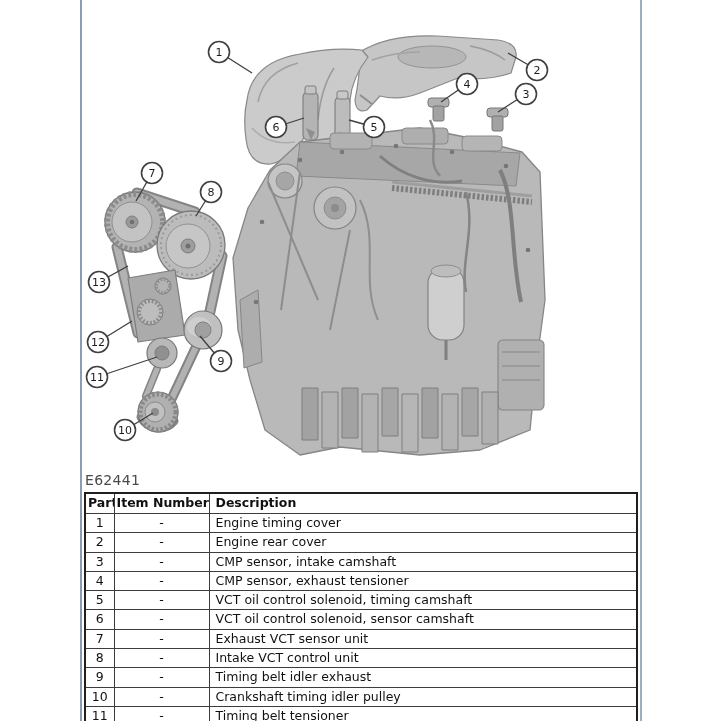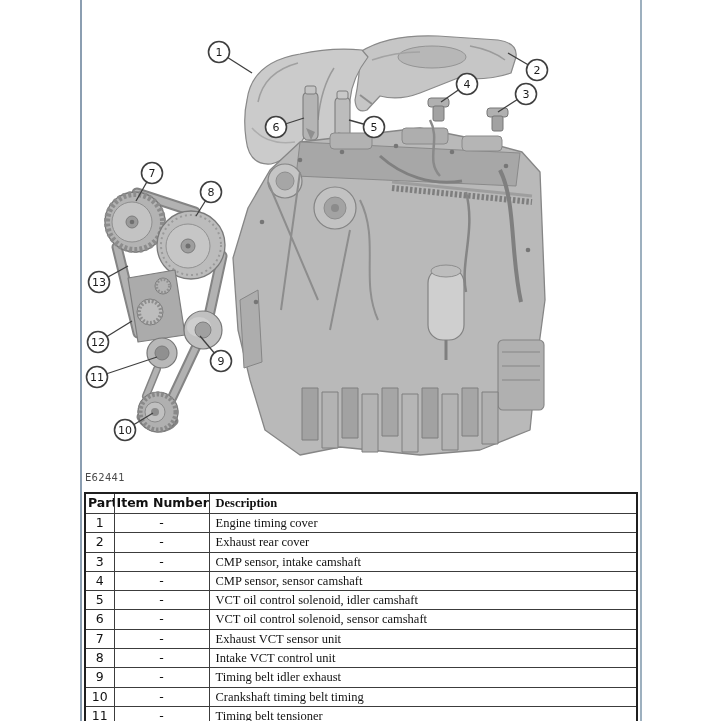--- a/index.html
+++ b/index.html
@@ -2,30 +2,30 @@
 <html><head>
 <meta charset="utf-8">
 <style>
   html,body{margin:0;padding:0;}
   body{background:#ffffff;font-family:"DejaVu Sans","Liberation Sans",sans-serif;}
   .page{position:relative;width:721px;height:721px;overflow:hidden;background:#fff;}
   .vrule{position:absolute;top:0;height:721px;}
   .vrule-left{left:80px;width:2px;background:#8b9eb1;}
   .vrule-right{left:640px;width:2px;background:#9db0bf;}
   .figure-wrap{position:absolute;left:0;top:0;width:721px;height:490px;}
-  .figure-label{position:absolute;left:85px;top:472px;font-size:10px;color:#4a4a4a;letter-spacing:0.3px;}
+  .figure-label{position:absolute;left:85px;top:472px;font-size:14px;color:#4a4a4a;letter-spacing:0.3px;}
   .parts-table{position:absolute;left:84px;top:492px;width:554px;border-collapse:collapse;table-layout:fixed;
     font-size:12.5px;color:#111;background:#fff;border:2px solid #1f1f1f;}
   .parts-table th,.parts-table td{border:1px solid #3c3c3c;line-height:1.15;overflow:hidden;white-space:nowrap;}
   .parts-table th{font-weight:bold;text-align:left;height:17px;padding:1px 2px;}
   .parts-table td{height:16.3px;padding:1px 2px;}
   .col-item{width:29px;}
   .col-part{width:95px;}
   .cell-item,.cell-part{text-align:center;}
-  .cell-desc,.th-desc{padding-left:6px !important;font-family:Liberation Serif, serif;}
+  .cell-desc,.th-desc{padding-left:6px !important;}
   svg text.callout-num{font-family:"DejaVu Sans","Liberation Sans",sans-serif;font-size:11px;fill:#1c1c1c;}
 </style>
 </head>
 <body>
 
 <div class="page">
 
   <div class="vrule vrule-left" style="background: rgb(139, 158, 177);"></div>
   <div class="vrule vrule-right" style="background: rgb(157, 176, 191);"></div>
 
@@ -249,36 +249,36 @@
     </thead>
     <tbody>
         <tr>
           <td class="cell-item">1</td>
           <td class="cell-part">-</td>
           <td class="cell-desc">Engine timing cover</td>
         </tr>
         <tr>
           <td class="cell-item">2</td>
           <td class="cell-part">-</td>
-          <td class="cell-desc">Exhaust rear cover</td>
+          <td class="cell-desc">Engine rear cover</td>
         </tr>
         <tr>
           <td class="cell-item">3</td>
           <td class="cell-part">-</td>
           <td class="cell-desc">CMP sensor, intake camshaft</td>
         </tr>
         <tr>
           <td class="cell-item">4</td>
           <td class="cell-part">-</td>
-          <td class="cell-desc">CMP sensor, sensor camshaft</td>
+          <td class="cell-desc">CMP sensor, exhaust tensioner</td>
         </tr>
         <tr>
           <td class="cell-item">5</td>
           <td class="cell-part">-</td>
-          <td class="cell-desc">VCT oil control solenoid, idler camshaft</td>
+          <td class="cell-desc">VCT oil control solenoid, timing camshaft</td>
         </tr>
         <tr>
           <td class="cell-item">6</td>
           <td class="cell-part">-</td>
           <td class="cell-desc">VCT oil control solenoid, sensor camshaft</td>
         </tr>
         <tr>
           <td class="cell-item">7</td>
           <td class="cell-part">-</td>
           <td class="cell-desc">Exhaust VCT sensor unit</td>
@@ -289,21 +289,21 @@
           <td class="cell-desc">Intake VCT control unit</td>
         </tr>
         <tr>
           <td class="cell-item">9</td>
           <td class="cell-part">-</td>
           <td class="cell-desc">Timing belt idler exhaust</td>
         </tr>
         <tr>
           <td class="cell-item">10</td>
           <td class="cell-part">-</td>
-          <td class="cell-desc">Crankshaft timing belt timing</td>
+          <td class="cell-desc">Crankshaft timing idler pulley</td>
         </tr>
         <tr>
           <td class="cell-item">11</td>
           <td class="cell-part">-</td>
           <td class="cell-desc">Timing belt tensioner</td>
         </tr>
       </tbody>
   </table>
 
 </div>

